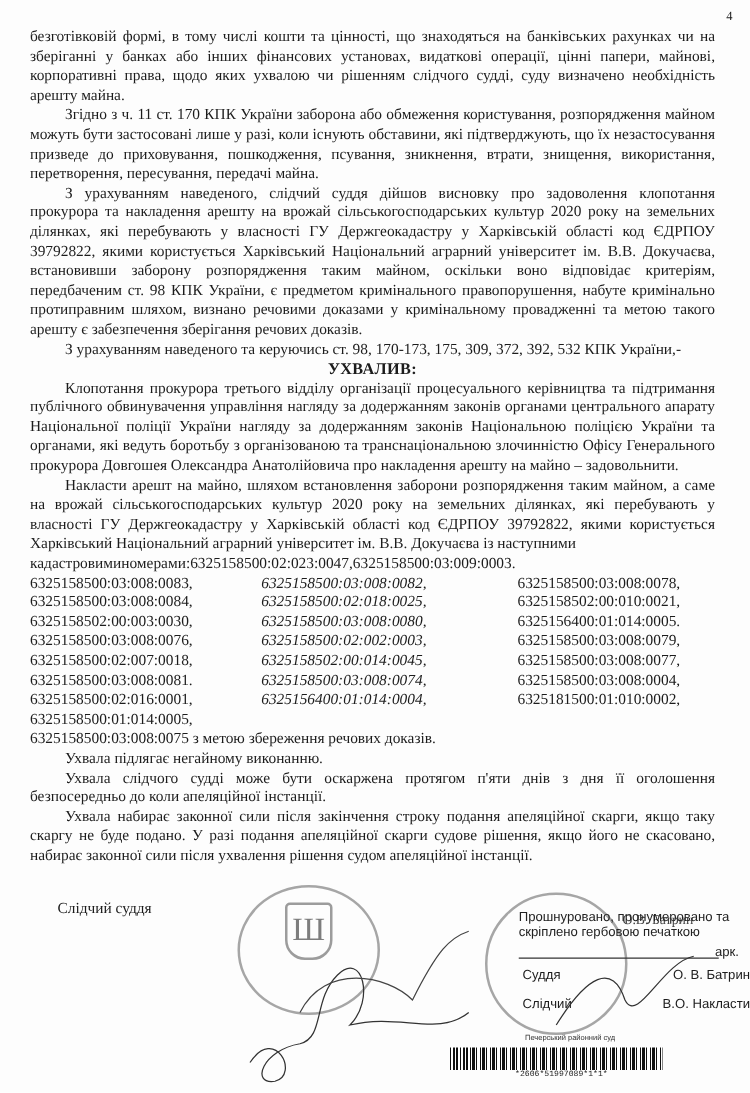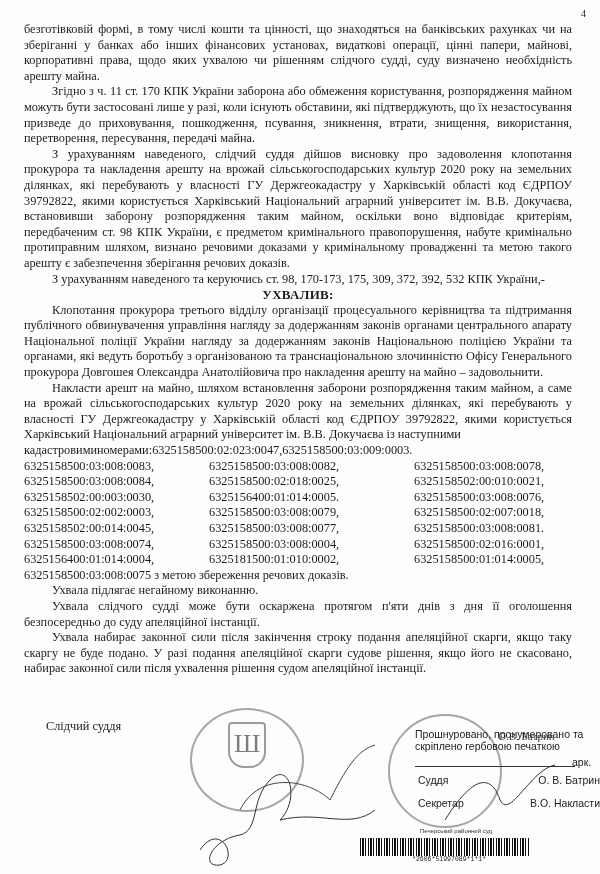--- a/index.html
+++ b/index.html
@@ -5,21 +5,21 @@
   html,body{margin:0;padding:0;background:#fff;}
   body{width:600px;height:874px;position:relative;overflow:hidden;
        font-family:"Liberation Serif","DejaVu Serif",serif;color:#1c1c1c;}
   .page{position:absolute;left:0;top:0;width:600px;height:874px;background:#fdfdfd;}
   .pnum{position:absolute;right:14px;top:8px;font-size:10px;}
   .text{position:absolute;left:24px;top:22px;width:548px;font-size:12.3px;line-height:15.6px;text-align:justify;}
   .text p{margin:0;}
   .ind{text-indent:28px;}
   .hd{text-align:center;font-weight:bold;font-size:13px;letter-spacing:.3px;margin:0;font-family:Liberation Serif, serif;}
   .cad{display:grid;grid-template-columns:185px 205px 158px;font-size:12.3px;line-height:15.6px;}
-  .cad span:nth-child(3n+2){padding-left:0;}
+  .cad span:nth-child(3n+2){padding-left:0;font-style:italic;}
   .cad-head{display:flex;}
   .sig-label{position:absolute;left:46px;top:719px;font-size:12.3px;}
   .stamp{position:absolute;border-radius:50%;border:2px solid rgba(60,60,60,.45);}
   .stamp1{left:190px;top:708px;width:110px;height:100px;}
   .stamp2{left:388px;top:714px;width:110px;height:110px;}
   .coat{position:absolute;left:228px;top:722px;width:34px;height:42px;border:2px solid rgba(60,60,60,.5);
         border-radius:4px 4px 16px 16px;font-size:26px;line-height:40px;text-align:center;color:rgba(40,40,40,.6);}
   .stamp-name{position:absolute;left:498px;top:730px;font-size:11px;color:#444;}
   .cert{position:absolute;left:415px;top:728px;width:180px;font-family:"Liberation Sans","DejaVu Sans",sans-serif;font-size:10.5px;line-height:12px;color:#222;}
   .cert .ln{position:relative;height:14px;border-bottom:1px solid #333;margin-right:20px;}
@@ -53,38 +53,39 @@
       <span>6325158500:03:009:0003.</span>
     </div>
     <div class="cad" id="cad-grid">
         <span>6325158500:03:008:0083,</span>
         <span>6325158500:03:008:0082,</span>
         <span>6325158500:03:008:0078,</span>
         <span>6325158500:03:008:0084,</span>
         <span>6325158500:02:018:0025,</span>
         <span>6325158502:00:010:0021,</span>
         <span>6325158502:00:003:0030,</span>
+        <span>6325158500:03:008:0080,</span>
         <span>6325156400:01:014:0005.</span>
         <span>6325158500:03:008:0076,</span>
         <span>6325158500:02:002:0003,</span>
         <span>6325158500:03:008:0079,</span>
         <span>6325158500:02:007:0018,</span>
         <span>6325158502:00:014:0045,</span>
         <span>6325158500:03:008:0077,</span>
         <span>6325158500:03:008:0081.</span>
         <span>6325158500:03:008:0074,</span>
         <span>6325158500:03:008:0004,</span>
         <span>6325158500:02:016:0001,</span>
         <span>6325156400:01:014:0004,</span>
         <span>6325181500:01:010:0002,</span>
         <span>6325158500:01:014:0005,</span>
       </div>
     <p>6325158500:03:008:0075 з метою збереження речових доказів.</p>
     <p class="ind">Ухвала підлягає негайному виконанню.</p>
-    <p class="ind">Ухвала слідчого судді може бути оскаржена протягом п'яти днів з дня її оголошення безпосередньо до суду апеляційної інстанції.</p>
+    <p class="ind">Ухвала слідчого судді може бути оскаржена протягом п'яти днів з дня її оголошення безпосередньо до коли апеляційної інстанції.</p>
     <p class="ind">Ухвала набирає законної сили після закінчення строку подання апеляційної скарги, якщо таку скаргу не буде подано. У разі подання апеляційної скарги судове рішення, якщо його не скасовано, набирає законної сили після ухвалення рішення судом апеляційної інстанції.</p>
   </div>
 
   <div class="sig-label">Слідчий суддя</div>
 
   <div class="stamp stamp1"></div>
   <div class="coat">Ш</div>
   <svg class="scrib" style="left:180px;top:740px" width="200" height="130">
     <path d="M20 110 C40 80 60 120 40 125 C20 128 30 100 60 95 C80 90 70 60 90 40 C110 20 120 60 100 80 C140 70 170 90 195 70" stroke="#333" stroke-width="1" fill="none"></path>
     <path d="M60 70 C80 30 130 40 150 60 C170 20 180 10 195 5" stroke="#444" stroke-width="1" fill="none"></path>
@@ -97,21 +98,21 @@
     <div>Прошнуровано, пронумеровано та</div>
     <div>скріплено гербовою печаткою</div>
     <div class="ln"></div>
   </div>
   <div class="cert-ark">арк.</div>
   <div class="judge-row">
     <span>Суддя</span>
     <span>О. В. Батрин</span>
   </div>
   <div class="sec-row">
-    <span>Секретар</span>
+    <span>Слідчий</span>
     <span>В.О. Накласти</span>
   </div>
   <svg class="scrib" style="left:440px;top:760px" width="120" height="70">
     <path d="M5 60 C30 20 50 10 60 40 C70 60 90 10 115 5" stroke="#333" stroke-width="1" fill="none"></path>
   </svg>
   <div class="court">Печерський районний суд</div>
   <div class="barcode"></div>
   <div class="barcode-txt">*2606*51997089*1*1*</div>
 </div>
 

